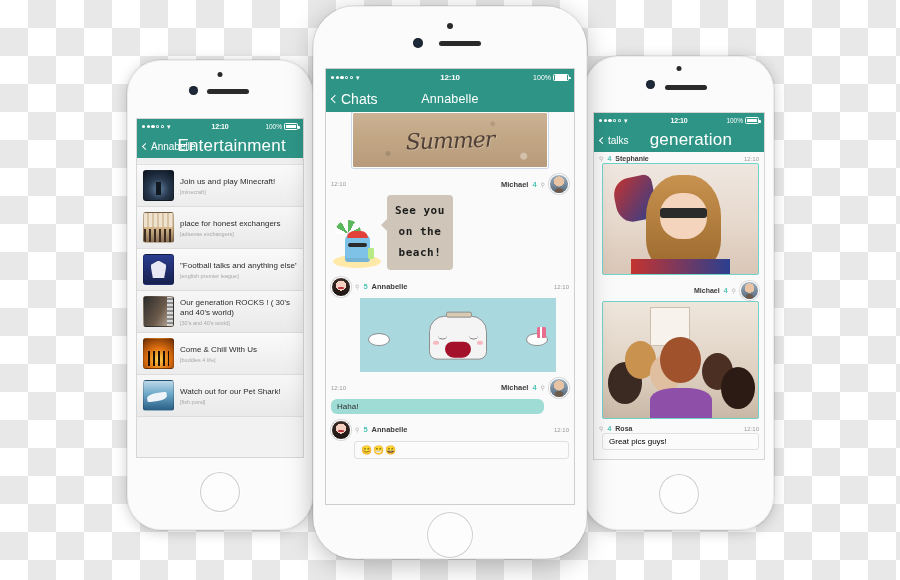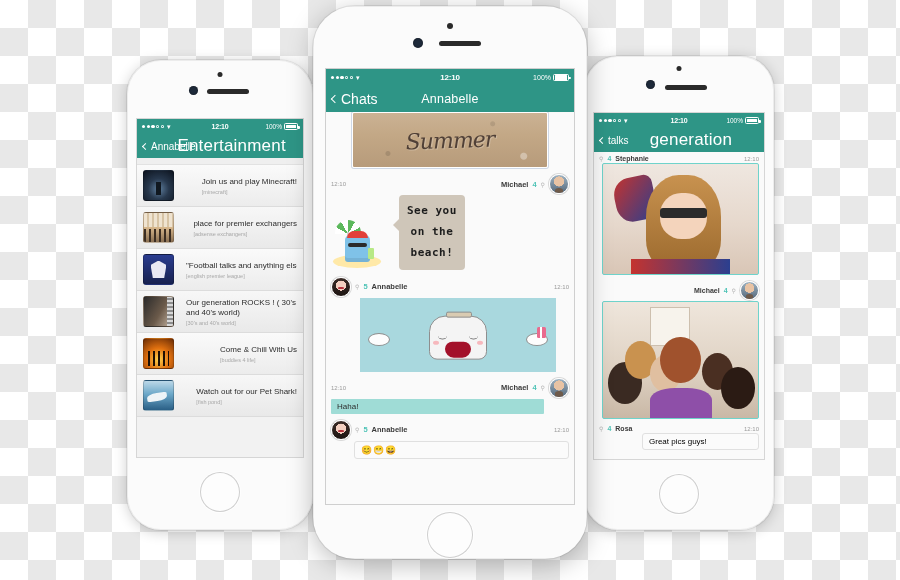--- a/index.html
+++ b/index.html
@@ -143,26 +143,25 @@
     font-size: 17px;
     font-weight: normal;
     letter-spacing: 0.2px;
   }
   .nav-title.offset { left: 14%; }
 
   
   .list { background: #f2f2f2; height: 100%; overflow: hidden; }
   .list-strip { height: 7px; background: #efefef; border-bottom: 1px solid #e2e2e2; }
   .list-item {
-    display: flex; align-items: center; gap: 12px;
+    display: flex; align-items: center; gap: 6px;
     padding: 5px 6px;
     background: linear-gradient(#f7f7f7, #e9e9e9);
     border-bottom: 1px solid #dcdcdc;
     min-height: 38px;
-    justify-content: space-between;
   }
   .list-item:nth-child(even) { background: linear-gradient(#fafafa, #ececec); }
   .thumb {
     width: 31px; height: 31px; flex: none;
     border-radius: 3px;
     border: 1px solid rgba(0,0,0,0.18);
     overflow: hidden;
     position: relative;
   }
   .li-body { min-width: 0; }
@@ -304,21 +303,21 @@
   .kawaii-face .cheek.l { left:3px; } .kawaii-face .cheek.r { right:3px; }
   .kawaii-face .mouth { position:absolute; left:50%; transform:translateX(-50%); bottom:1px; width:26px; height:16px; background:#a3112a; border-radius:12px 12px 14px 14px; }
   .arm { position:absolute; top:48%; width:22px; height:13px; background:#fdfdfd; border:1.5px solid #8e8e8e; border-radius:50%; }
   .arm.l { left:8px; transform: rotate(-16px); }
   .arm.r { right:8px; }
   .gift { position:absolute; right:10px; top:40%; width:9px; height:11px; background:#e96b8e; border-radius:1.5px; }
   .gift::after { content:""; position:absolute; left:3.2px; top:0; width:2px; height:100%; background:#fff; }
 
   .bubble-teal {
     background: #9fdcd6;
-    border-radius: 1px;
+    border-radius: 6px;
     padding: 3px 6px;
     font-size: 8px; color: #2d2d2d;
   }
   .bubble-grey {
     background: #fbfbfb;
     border: 1px solid #e0e0e0;
     border-radius: 3px;
     padding: 3px 6px;
     font-size: 9px;
   }
@@ -387,21 +386,21 @@
         <div class="thumb t-minecraft"></div>
         <div class="li-body">
           <div class="li-title">Join us and play Minecraft!</div>
           <div class="li-sub">[minecraft]</div>
         </div>
       </div>
 
       <div class="list-item">
         <div class="thumb t-exchange"></div>
         <div class="li-body">
-          <div class="li-title">place for premier exchangers</div>
+          <div class="li-title">place for honest exchangers</div>
           <div class="li-sub">[adsense exchangers]</div>
         </div>
       </div>
 
       <div class="list-item">
         <div class="thumb t-epl"></div>
         <div class="li-body">
           <div class="li-title">"Football talks and anything else"~</div>
           <div class="li-sub">[english premier league]</div>
         </div>
@@ -512,21 +511,21 @@
         </div>
 
         <div class="msg-meta">
           <span class="pin">⚲</span>
           <span class="num">4</span>
           <span class="name">Rosa</span>
           <span class="spacer"></span>
           <span class="t">12:10</span>
         </div>
         <div class="row" style="padding-left:8px;">
-          <div class="bubble-grey" style="width:158px;font-size:8px;margin-left:40px;">
+          <div class="bubble-grey" style="width:158px;font-size:8px;">
             <span>Great pics guys!</span>
           </div>
         </div>
       </div>
 
     </div>
   </div>
 
   <div class="home" style="top:418px; width:40px; height:40px;"></div>
 </div>
@@ -587,21 +586,21 @@
         <div class="sticker-row">
           <div class="beach-sticker">
             <span class="umbrella"></span>
             <span class="sand"></span>
             <span class="fridge">
               <span class="cap"></span>
               <span class="shades"></span>
               <span class="drink"></span>
             </span>
           </div>
-          <div class="bubble" style="margin-left:16px;">
+          <div class="bubble" style="margin-left:4px;">
             <div class="bubble-text">See  you</div>
             <div class="bubble-text">on  the</div>
             <div class="bubble-text">beach!</div>
           </div>
         </div>
 
         <div class="msg-meta" style="font-size:7.5px;">
           <span class="avatar av-annabelle"></span>
           <span class="pin">⚲</span>
           <span class="num">5</span>

